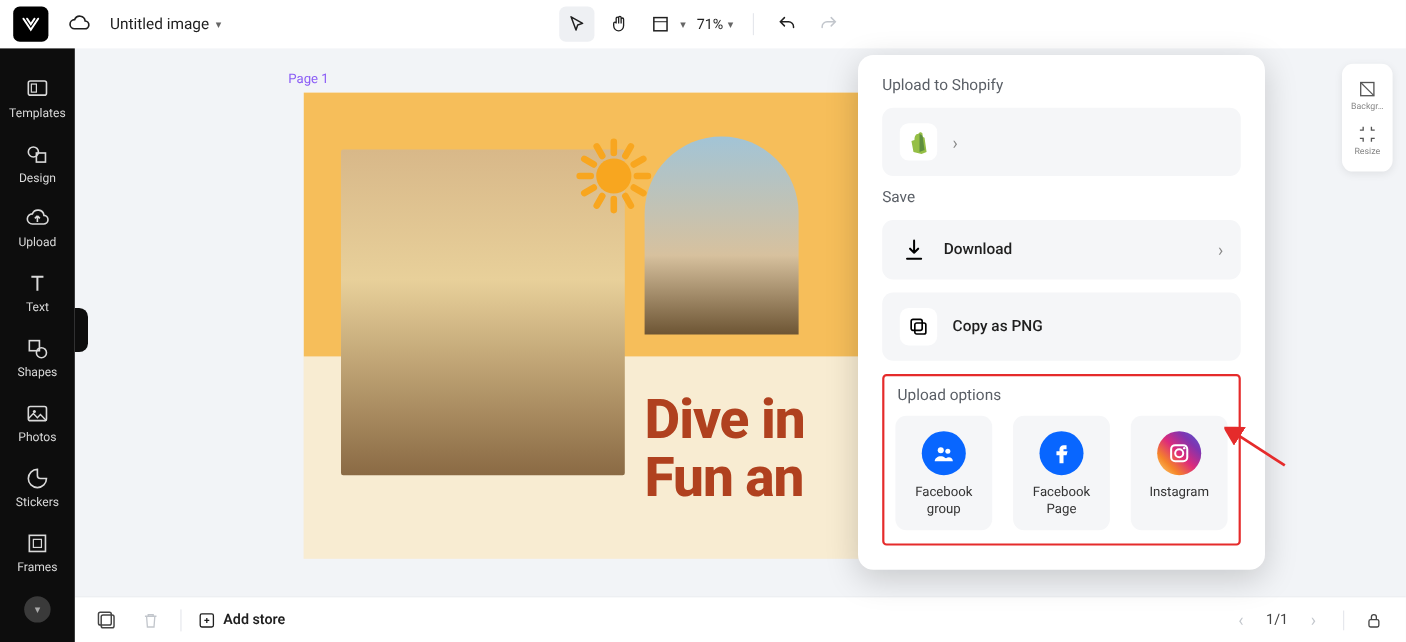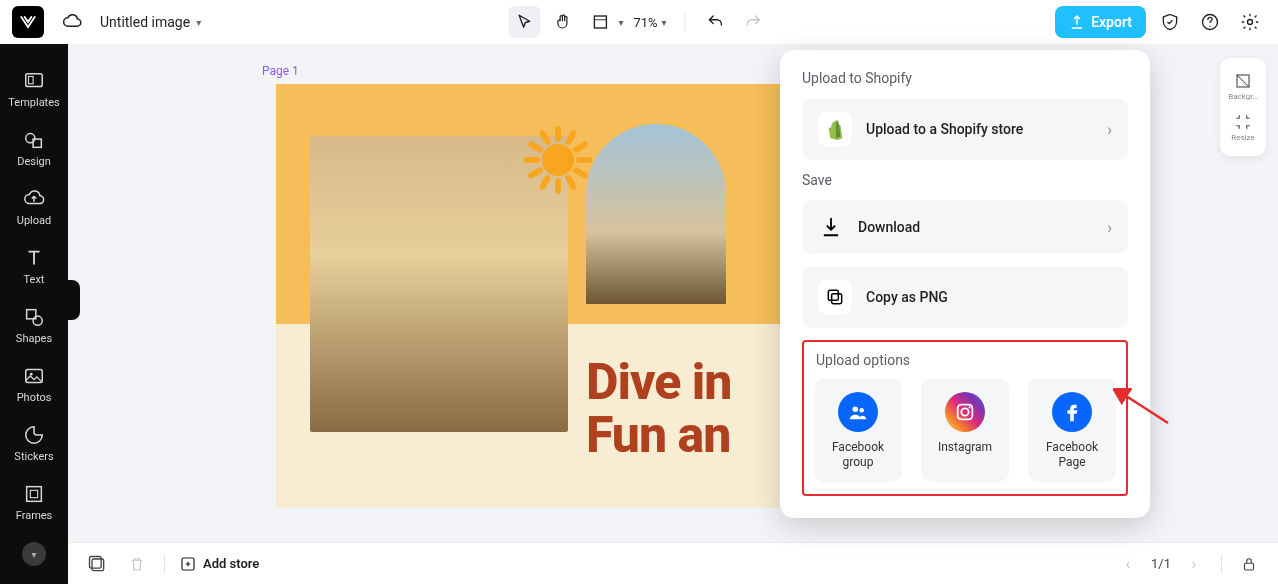--- a/index.html
+++ b/index.html
@@ -133,46 +133,20 @@
           <path d="M9 14l-5-5 5-5M4 9h10a6 6 0 016 6v1" fill="none" stroke="currentColor" stroke-width="1.8" stroke-linecap="round"></path>
         </svg>
     </div>
     <div class="tool-btn" style="color:#c2c6cc;">
       <svg width="18" height="18" viewBox="0 0 24 24">
           <path d="M15 14l5-5-5-5M20 9H10a6 6 0 00-6 6v1" fill="none" stroke="currentColor" stroke-width="1.8" stroke-linecap="round"></path>
         </svg>
     </div>
   </div>
 
-  <div class="topbar-right">
-    <button class="export-btn">
-      <svg width="16" height="16" viewBox="0 0 24 24">
-          <path d="M12 3v12m0-12l-4 4m4-4l4 4M5 21h14" stroke="#fff" stroke-width="2.2" fill="none" stroke-linecap="round"></path>
-        </svg>
-      <span>Export</span>
-    </button>
-    <div class="icon-btn">
-      <svg width="20" height="20" viewBox="0 0 24 24">
-          <path d="M12 3l8 3v5c0 5-3.5 9-8 10-4.5-1-8-5-8-10V6l8-3z" fill="none" stroke="currentColor" stroke-width="1.6"></path>
-          <path d="M9 12l2 2 4-4" fill="none" stroke="currentColor" stroke-width="1.6"></path>
-        </svg>
-    </div>
-    <div class="icon-btn">
-      <svg width="20" height="20" viewBox="0 0 24 24">
-          <circle cx="12" cy="12" r="9" fill="none" stroke="currentColor" stroke-width="1.6"></circle>
-          <path d="M9.5 9a2.5 2.5 0 115 0c0 1.5-2.5 2-2.5 3.5M12 17h.01" fill="none" stroke="currentColor" stroke-width="1.6" stroke-linecap="round"></path>
-        </svg>
-    </div>
-    <div class="icon-btn">
-      <svg width="20" height="20" viewBox="0 0 24 24">
-          <circle cx="12" cy="12" r="3" fill="none" stroke="currentColor" stroke-width="1.6"></circle>
-          <path d="M12 2v3M12 19v3M4.2 4.2l2.1 2.1M17.7 17.7l2.1 2.1M2 12h3M19 12h3M4.2 19.8l2.1-2.1M17.7 6.3l2.1-2.1" stroke="currentColor" stroke-width="1.6"></path>
-        </svg>
-    </div>
-  </div>
 </div>
 
 <div class="sidebar">
   <div class="sb-item">
     <svg viewBox="0 0 24 24">
         <rect x="3" y="4" width="18" height="14" rx="2" fill="none" stroke="currentColor" stroke-width="1.6"></rect>
         <rect x="6" y="7" width="5" height="8" fill="none" stroke="currentColor" stroke-width="1.2"></rect>
       </svg>
     <span class="sb-lbl">Templates</span>
   </div>
@@ -277,21 +251,20 @@
 
 <div class="export-panel">
   <div class="ep-section-title">Upload to Shopify</div>
   <div class="ep-card">
     <div class="shopify-ico">
       <svg width="22" height="22" viewBox="0 0 24 24">
           <path d="M16 4c-1-2-3-2-4 0-3 0-4 3-4 6l-3 1 2 11 8 2 5-2-2-14-2-1V4z" fill="#95BF46"></path>
           <path d="M13 4v18l5-2-2-14-3-2z" fill="#5E8E3E"></path>
         </svg>
     </div>
-    <span class="ep-label">Upload to a Shopify store</span>
     <span class="ep-chev">›</span>
   </div>
 
   <div class="ep-section-title">Save</div>
   <div class="ep-card">
     <div class="ep-icon">
       <svg width="22" height="22" viewBox="0 0 24 24">
           <path d="M12 3v12m0 0l-4-4m4 4l4-4M5 21h14" stroke="#000" stroke-width="2" fill="none" stroke-linecap="round"></path>
         </svg>
     </div>
@@ -315,37 +288,37 @@
         <div class="uo-circle fb">
           <svg width="22" height="22" viewBox="0 0 24 24">
               <circle cx="9" cy="9" r="3" fill="#fff"></circle>
               <circle cx="16" cy="10" r="2.5" fill="#fff"></circle>
               <path d="M3 20c0-3 3-5 6-5s6 2 6 5M13 20c0-2.5 2-4 4-4s4 1.5 4 4" fill="#fff"></path>
             </svg>
         </div>
         <span class="uo-label">Facebook group</span>
       </div>
       <div class="uo-card">
+        <div class="uo-circle fb">
+          <svg width="22" height="22" viewBox="0 0 24 24">
+              <path d="M14 8h3V4h-3c-2.2 0-4 1.8-4 4v2H7v4h3v8h4v-8h3l1-4h-4V8z" fill="#fff"></path>
+            </svg>
+        </div>
+        <span class="uo-label">Facebook Page</span>
+      </div>
+      <div class="uo-card">
         <div class="uo-circle ig">
           <svg width="22" height="22" viewBox="0 0 24 24">
               <rect x="4" y="4" width="16" height="16" rx="4" fill="none" stroke="#fff" stroke-width="2"></rect>
               <circle cx="12" cy="12" r="4" fill="none" stroke="#fff" stroke-width="2"></circle>
               <circle cx="17" cy="7" r="1.2" fill="#fff"></circle>
             </svg>
         </div>
         <span class="uo-label">Instagram</span>
       </div>
-      <div class="uo-card">
-        <div class="uo-circle fb">
-          <svg width="22" height="22" viewBox="0 0 24 24">
-              <path d="M14 8h3V4h-3c-2.2 0-4 1.8-4 4v2H7v4h3v8h4v-8h3l1-4h-4V8z" fill="#fff"></path>
-            </svg>
-        </div>
-        <span class="uo-label">Facebook Page</span>
-      </div>
     </div>
   </div>
 </div>
 
 <svg class="arrow-anno" width="60" height="40">
   <defs>
       <marker id="ah" markerWidth="8" markerHeight="8" refX="2" refY="4" orient="auto">
         <path d="M0,0 L8,4 L0,8 z" fill="#e52b2b"></path>
       </marker>
     </defs>

